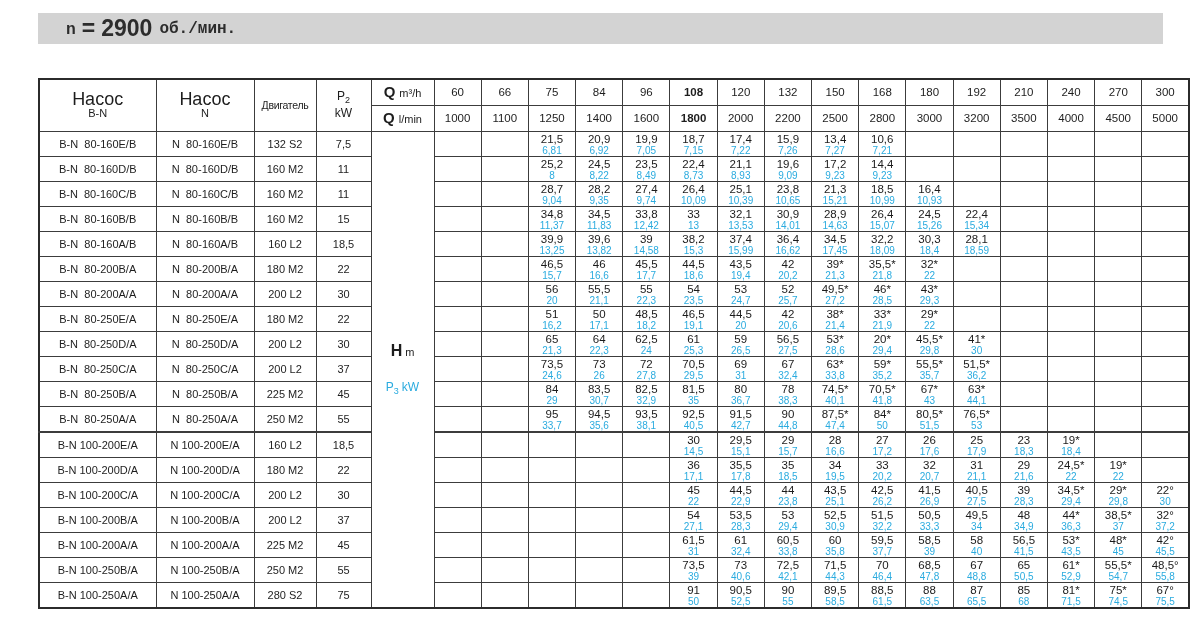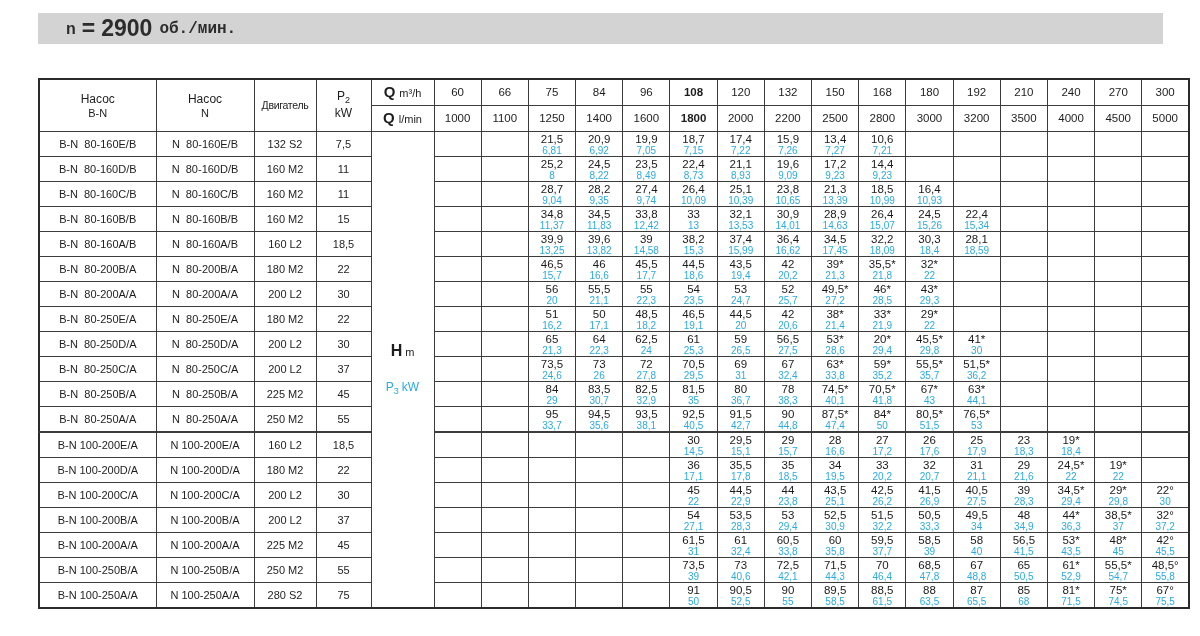--- a/index.html
+++ b/index.html
@@ -21,21 +21,21 @@
     border-collapse:collapse; table-layout:fixed;
     border:2px solid #2b2b2b;
   }
   .spec th, .spec td {
     border:1px solid #3c3c3c; padding:0; text-align:center; vertical-align:middle;
     overflow:hidden; color:#1d1d1d; font-weight:normal;
   }
   thead tr { height:26px; }
   tbody tr { height:25px; }
 
-  .hdr-big { font-size:12px; line-height:15px; padding-top:2px; }
+  .hdr-big { font-size:18px; line-height:15px; padding-top:2px; }
   .hdr-sub { font-size:11px; line-height:13px; }
   .hdr-motor { font-size:10.5px; letter-spacing:-0.3px; }
   .hdr-p2 { font-size:12px; line-height:13px; }
   .hdr-p2 sub { font-size:9px; }
 
   .q-label { text-align:left; padding-left:8px; }
   .q-sym { font-weight:bold; font-size:15px; }
   .q-unit { font-size:11px; margin-left:4px; }
   th.qv { font-size:11.5px; }
   th.qv.bold { font-weight:bold; }
@@ -250,21 +250,21 @@
         <td class="dcell">
           <div class="h-val">25,1</div>
           <div class="p-val" style="color: rgb(42, 171, 223);">10,39</div>
         </td>
         <td class="dcell">
           <div class="h-val">23,8</div>
           <div class="p-val" style="color: rgb(42, 171, 223);">10,65</div>
         </td>
         <td class="dcell">
           <div class="h-val">21,3</div>
-          <div class="p-val" style="color: rgb(42, 171, 223);">13,39</div>
+          <div class="p-val" style="color: rgb(42, 171, 223);">15,21</div>
         </td>
         <td class="dcell">
           <div class="h-val">18,5</div>
           <div class="p-val" style="color: rgb(42, 171, 223);">10,99</div>
         </td>
         <td class="dcell">
           <div class="h-val">16,4</div>
           <div class="p-val" style="color: rgb(42, 171, 223);">10,93</div>
         </td>
         <td class="dcell"></td>

